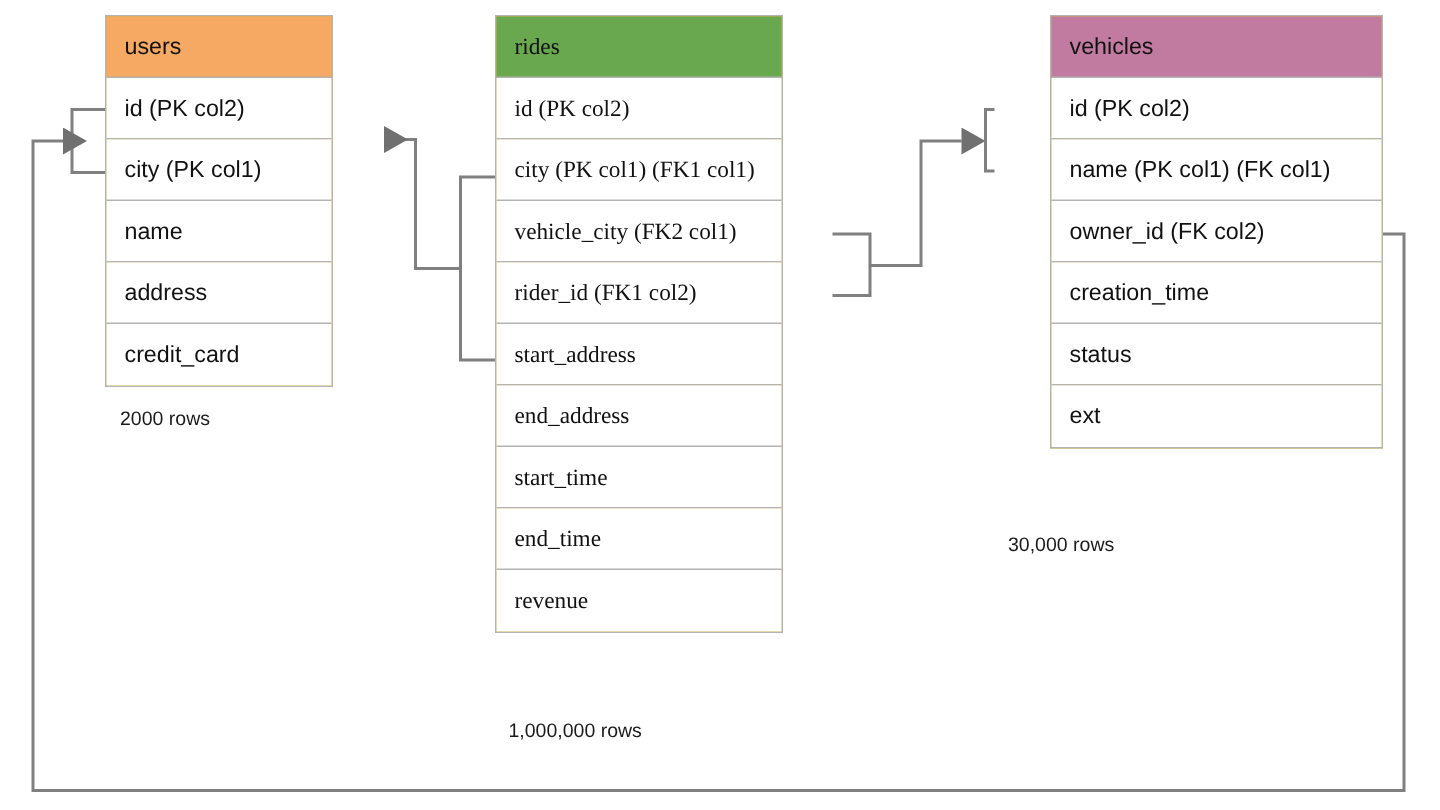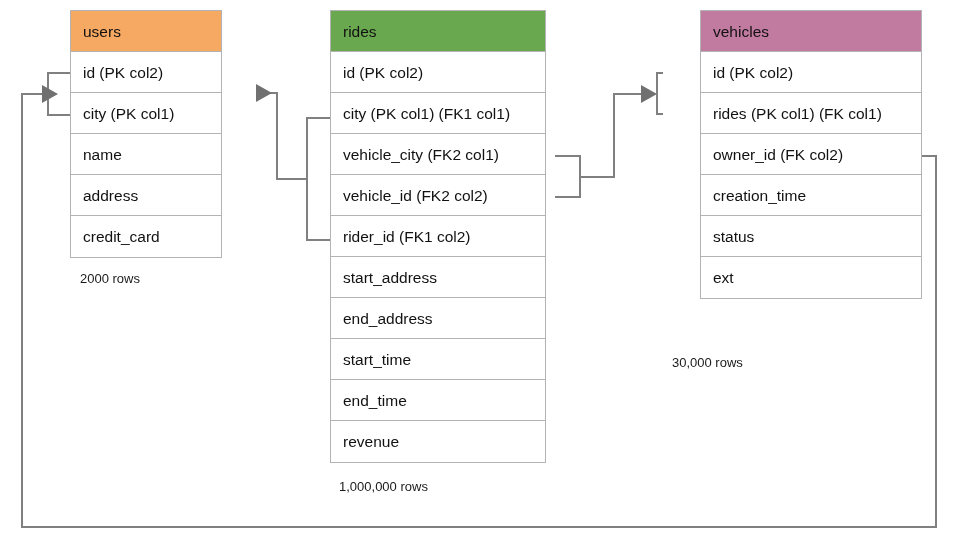--- a/index.html
+++ b/index.html
@@ -103,43 +103,42 @@
       <span>users</span>
     </div>
     <div class="tbl-row">id (PK col2)</div>
     <div class="tbl-row">city (PK col1)</div>
     <div class="tbl-row">name</div>
     <div class="tbl-row">address</div>
     <div class="tbl-row last">credit_card</div>
   </div>
   <div class="rowcount" style="left:80px; top:271px;">2000 rows</div>
 
-  <div class="table" style="left:330px; top:10px; width:216px;">
+  <div class="table" style="left:330px; top:10px; width:192px;font-family:Liberation Serif, serif;">
     <div class="tbl-header" style="background:#6aa84f;">
       <span>rides</span>
     </div>
     <div class="tbl-row">id (PK col2)</div>
     <div class="tbl-row">city (PK col1) (FK1 col1)</div>
     <div class="tbl-row">vehicle_city (FK2 col1)</div>
-    <div class="tbl-row">vehicle_id (FK2 col2)</div>
     <div class="tbl-row">rider_id (FK1 col2)</div>
     <div class="tbl-row">start_address</div>
     <div class="tbl-row">end_address</div>
     <div class="tbl-row">start_time</div>
     <div class="tbl-row">end_time</div>
     <div class="tbl-row last">revenue</div>
   </div>
   <div class="rowcount" style="left:339px; top:479px;">1,000,000 rows</div>
 
   <div class="table" style="left:663px; top:10px; width:222px;margin-left:37px;">
     <div class="tbl-header" style="background:#c27ba0;">
       <span>vehicles</span>
     </div>
     <div class="tbl-row">id (PK col2)</div>
-    <div class="tbl-row">rides (PK col1) (FK col1)</div>
+    <div class="tbl-row">name (PK col1) (FK col1)</div>
     <div class="tbl-row">owner_id (FK col2)</div>
     <div class="tbl-row">creation_time</div>
     <div class="tbl-row">status</div>
     <div class="tbl-row last">ext</div>
   </div>
   <div class="rowcount" style="left:672px; top:355px;">30,000 rows</div>
 
 </div>
 
 </body></html>

